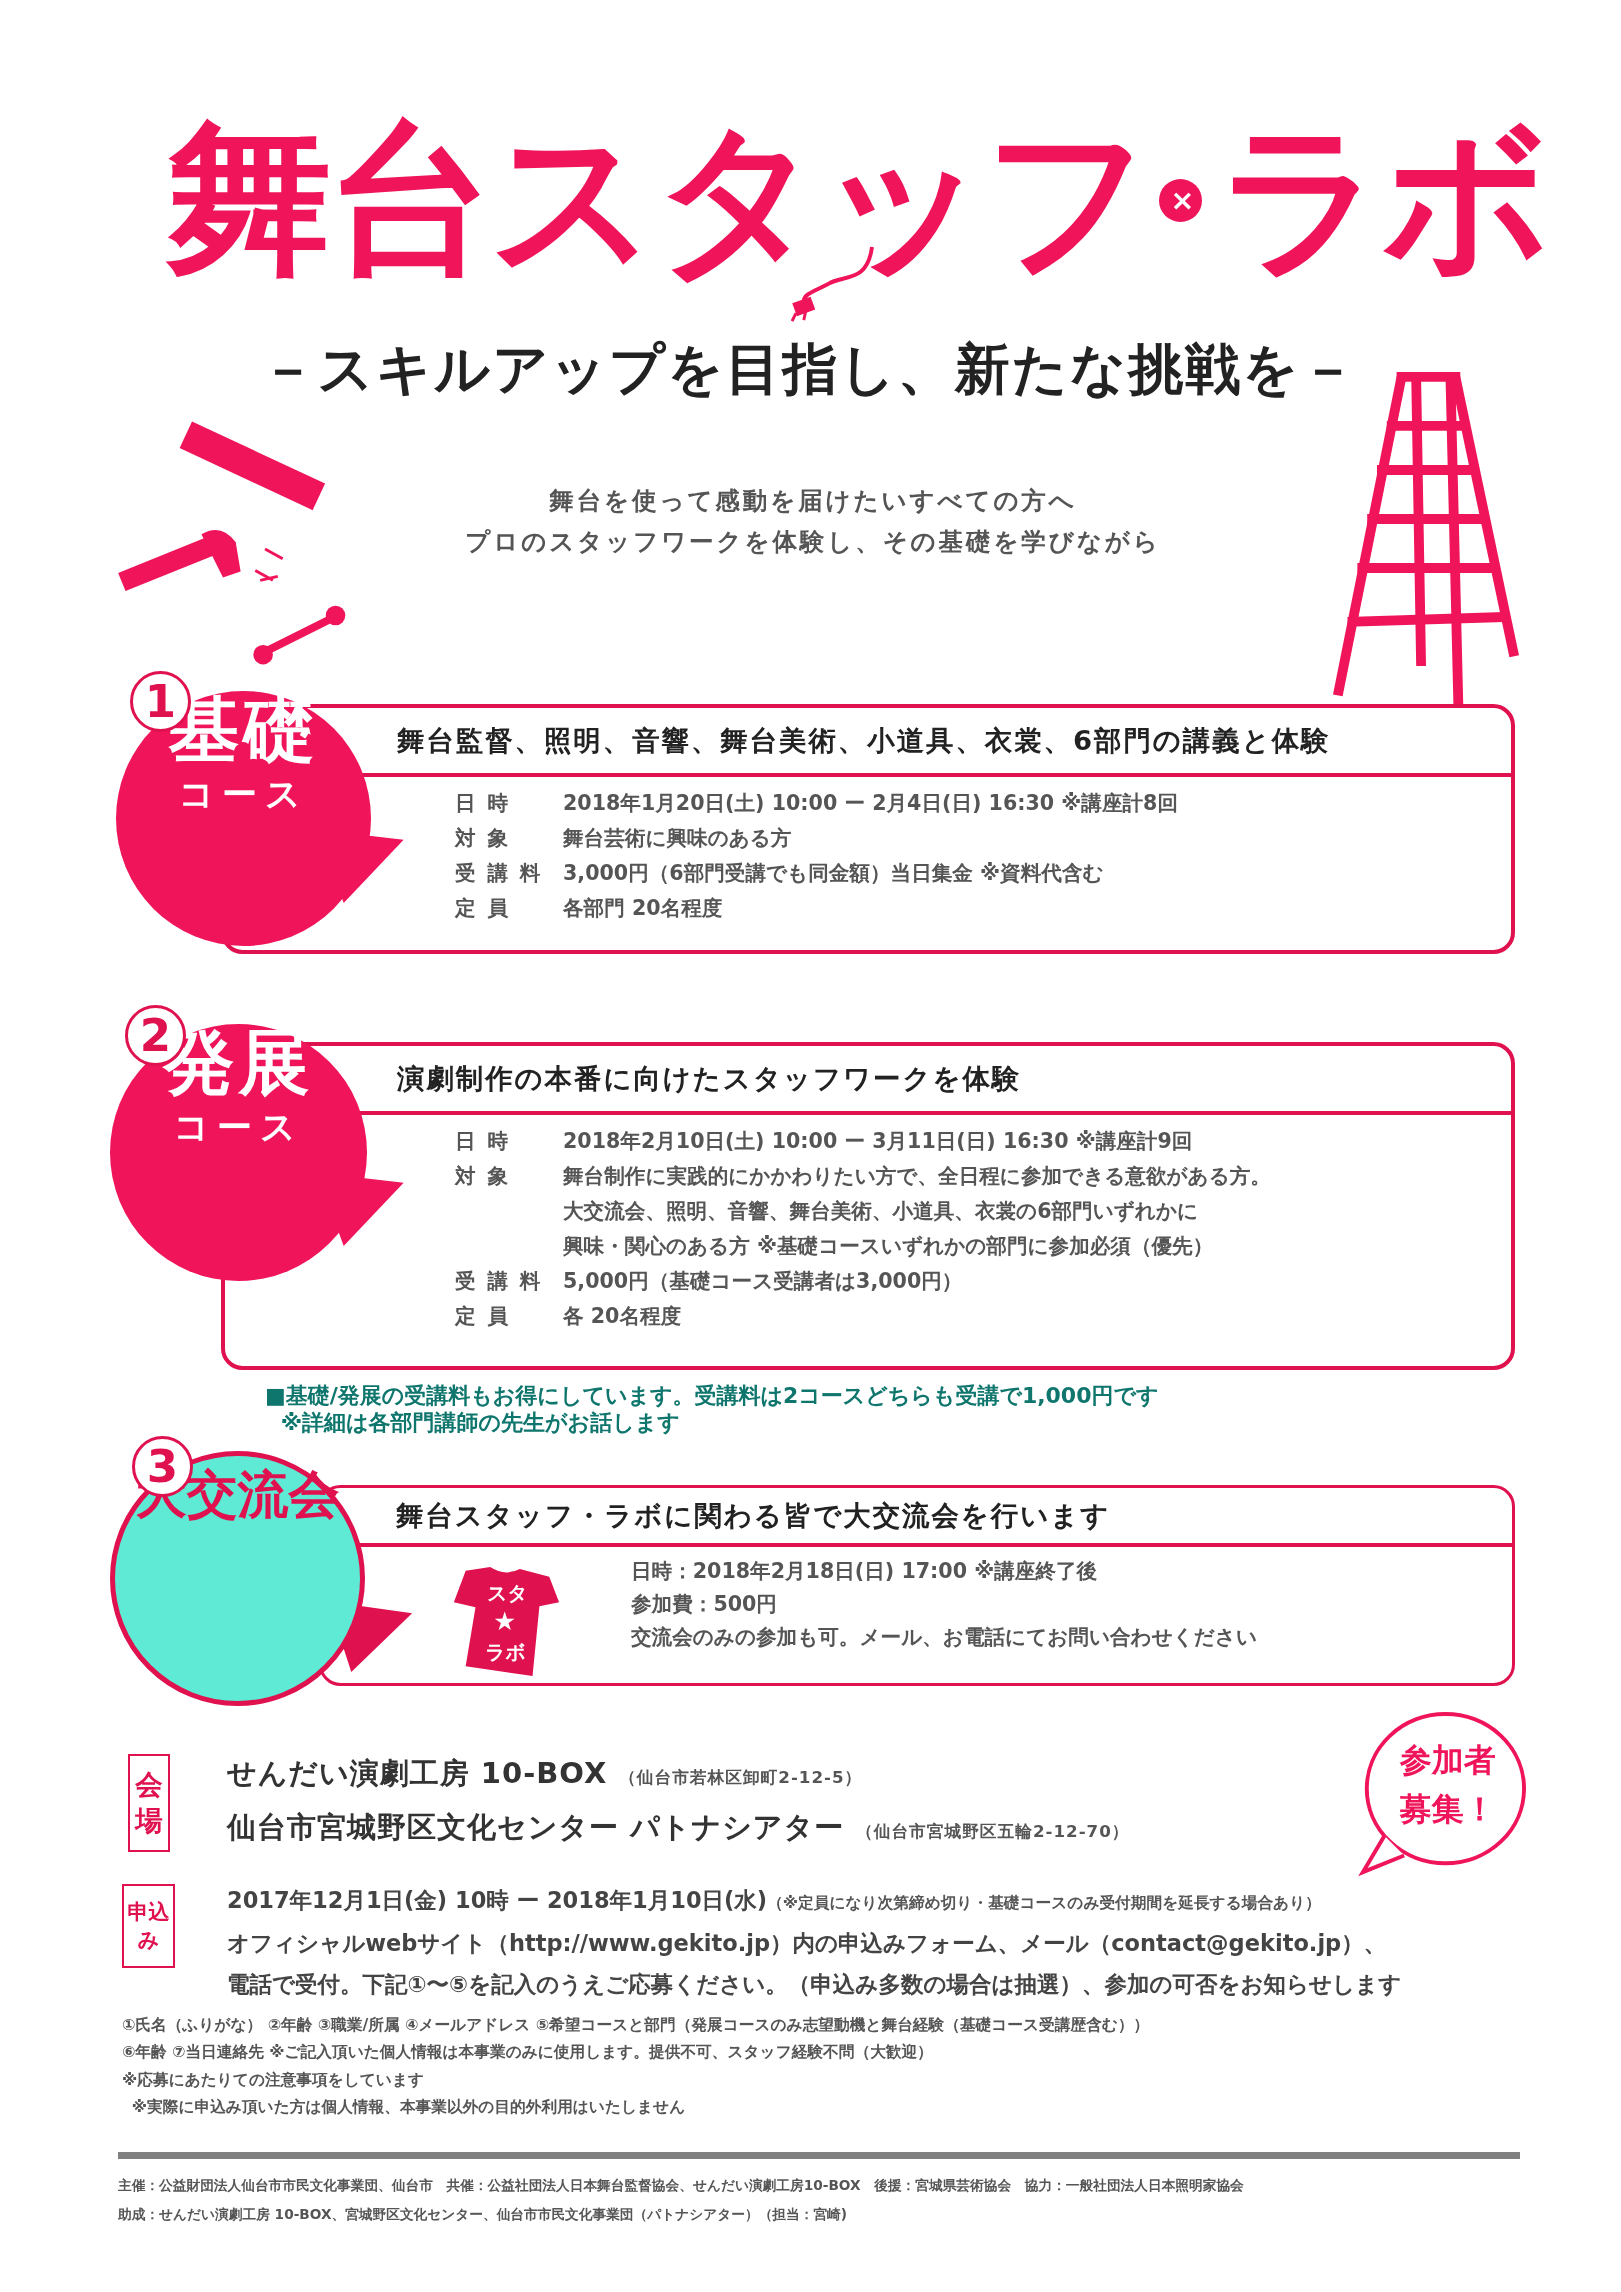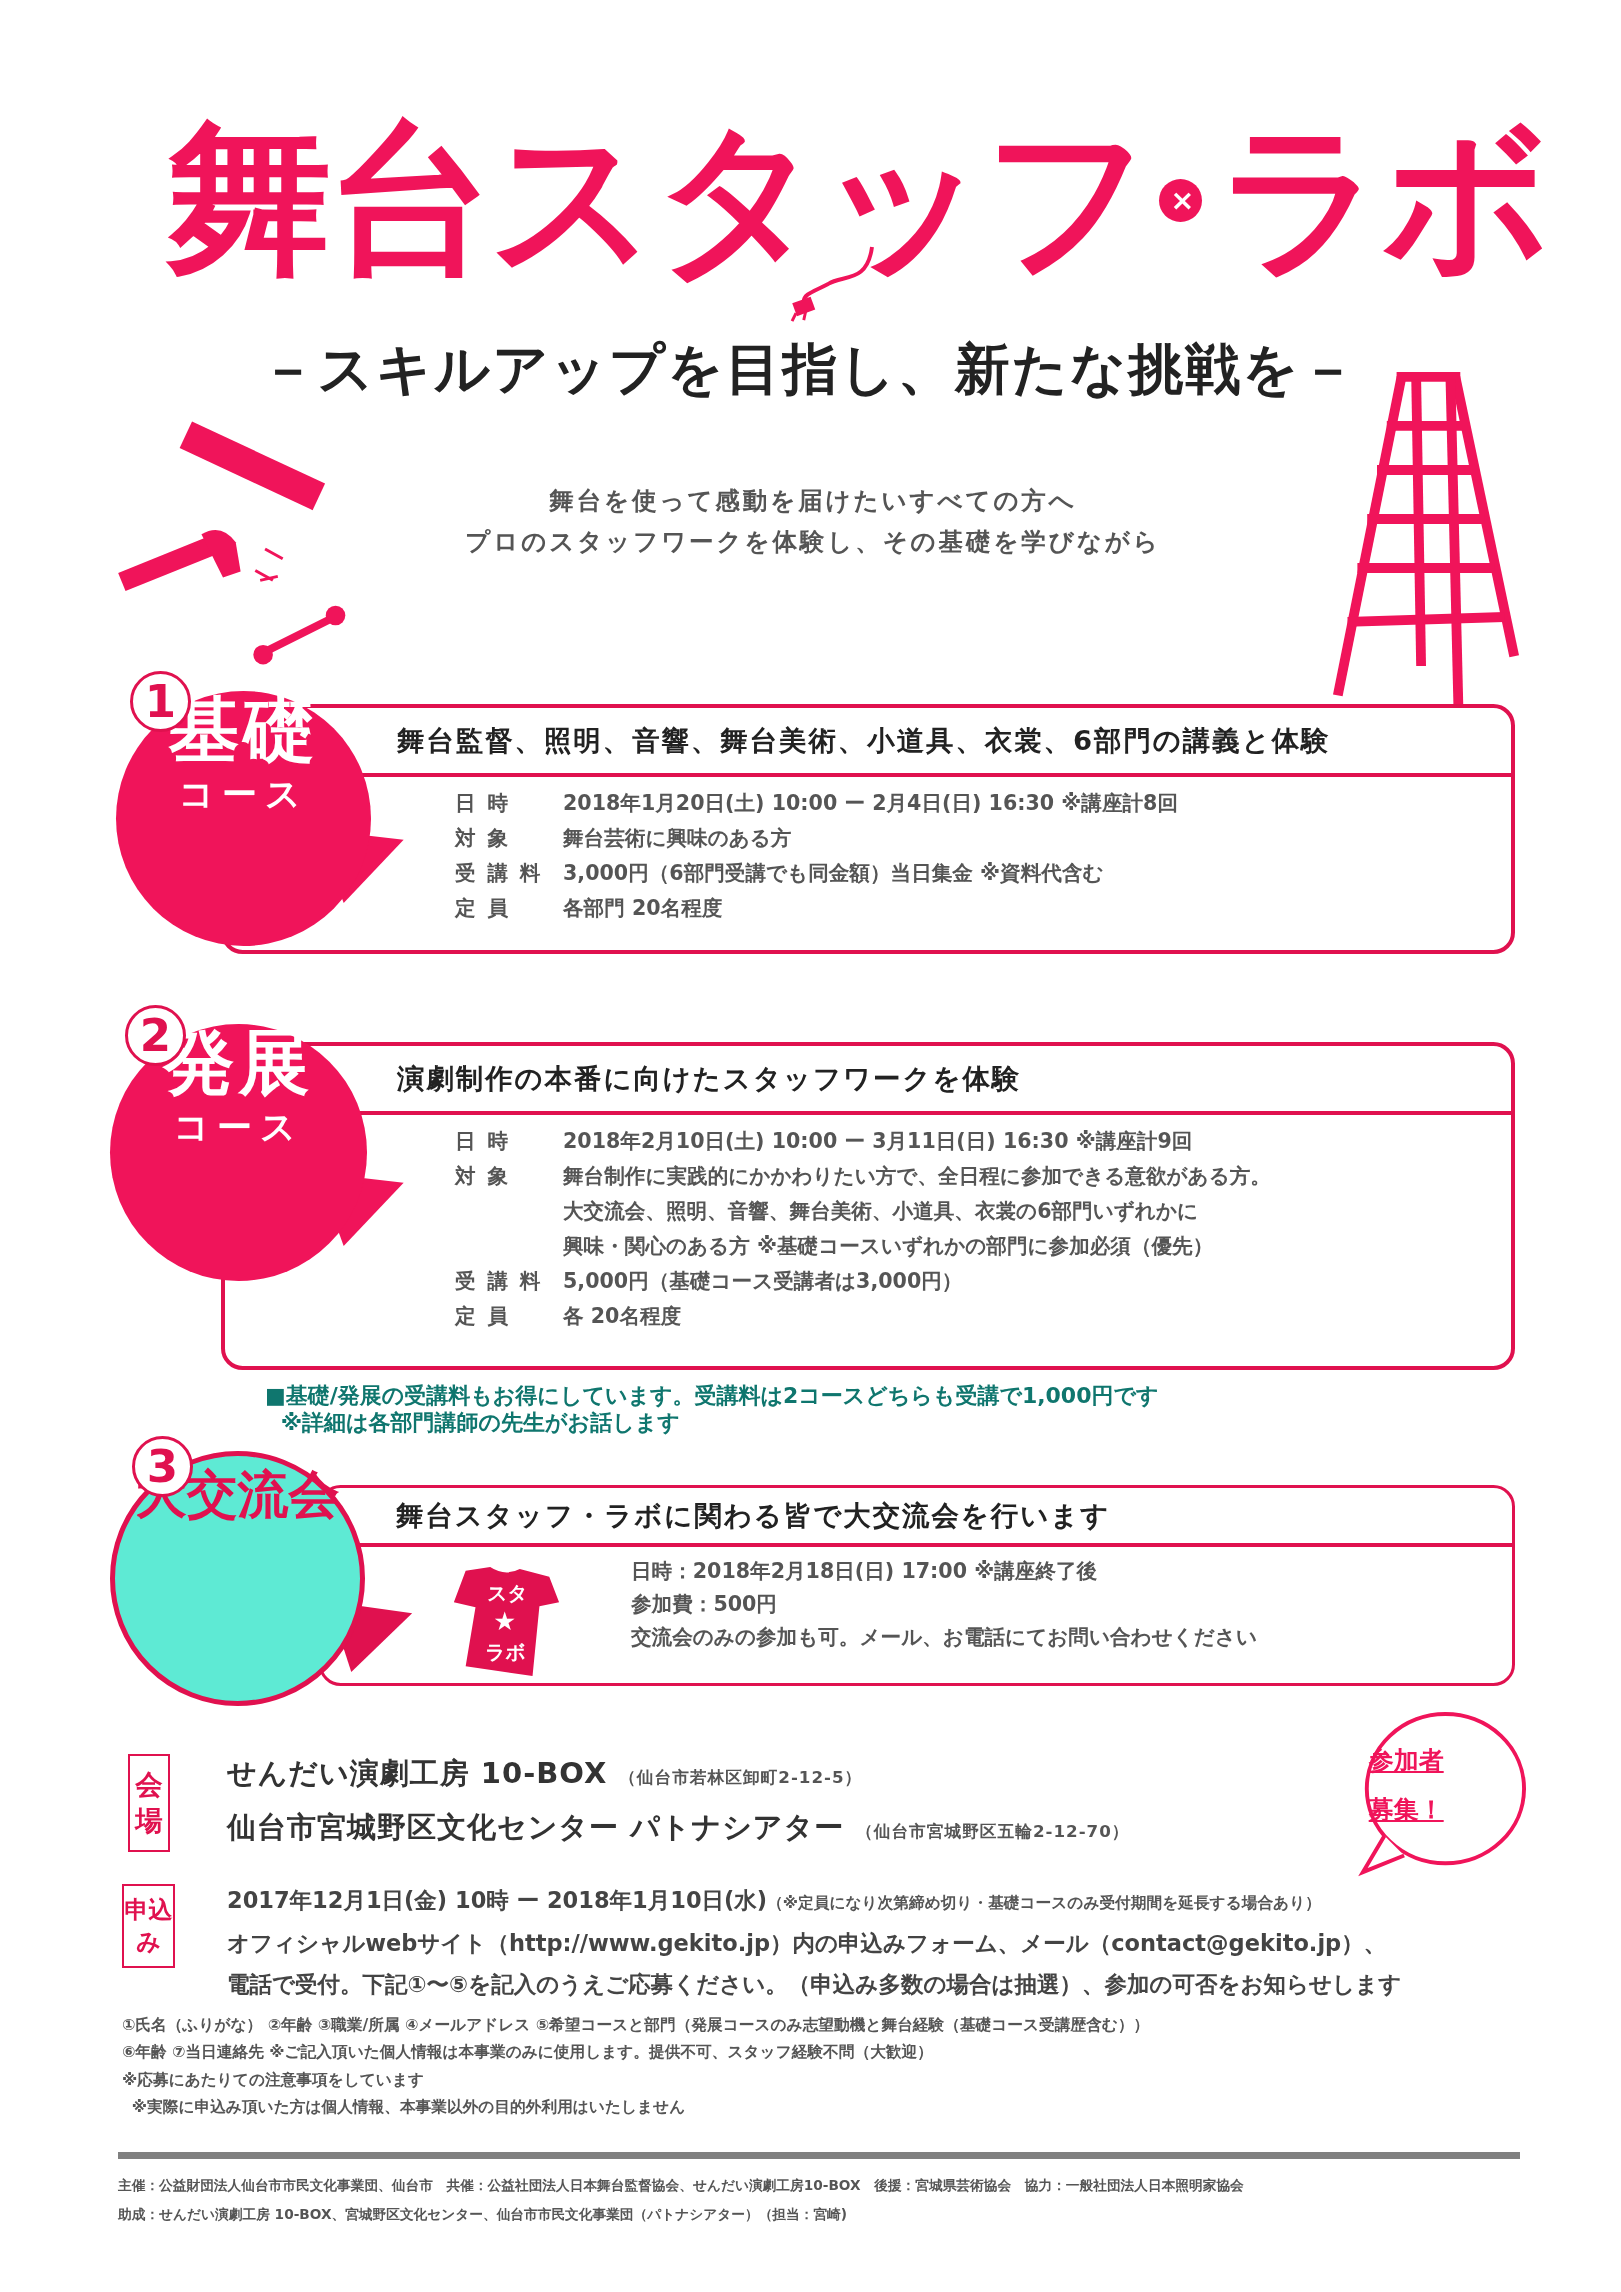--- a/index.html
+++ b/index.html
@@ -46,21 +46,21 @@
   .shirt{left:446px;top:1563px;width:118px;height:118px;}
 
   
   .tag{border:2.9px solid var(--pinkd);color:var(--pinkd);font-size:27.4px;font-weight:bold;display:flex;align-items:center;justify-content:center;writing-mode:horizontal-tb;text-align:center;background:#fff;}
   .venue-line{font-size:29px;font-weight:bold;color:#333;letter-spacing:1px;white-space:nowrap;}
   .venue-line small{font-size:16.7px;font-weight:bold;color:#555;margin-left:11.8px;}
   .apply-line{font-size:22.5px;font-weight:bold;color:#444;line-height:41px;white-space:nowrap;}
   .apply-line small{font-size:15.7px;color:#555;}
   .fine{font-size:15.7px;font-weight:bold;color:#555;line-height:27.4px;white-space:nowrap;}
   .recruit{left:1355px;top:1710px;width:172px;height:172px;}
-  .recruit-txt{position:absolute;left:0;right:0;top:25.5px;color:var(--pink);font-size:25px;line-height:49px;font-weight:bold;text-decoration:underline;}
+  .recruit-txt{position:absolute;left:0;right:0;top:25.5px;text-align:center;color:var(--pink);font-size:32px;line-height:49px;font-weight:bold;}
   .divider{left:118px;top:2152px;width:1402px;height:6.9px;background:#808080;}
   .footer{left:118px;top:2171px;width:1411px;font-size:13.7px;font-weight:bold;color:#555;line-height:29px;}
 </style>
 </head>
 <body>
 
 <div class="abs title">
   <span>舞台スタッフ</span><span class="dot"></span><span>ラボ</span>
 </div>
 <svg class="abs plug" viewBox="0 0 120 80">
@@ -210,21 +210,21 @@
   <ellipse cx="92" cy="80" rx="80" ry="76" fill="#fff" stroke="#f0145a" stroke-width="4"></ellipse>
   <path d="M30 128 L8 165 L50 148" fill="#fff" stroke="#f0145a" stroke-width="4"></path>
 </svg>
 <div class="abs recruit">
   <div class="recruit-txt" style="padding-left:13.7px;">
     <div>参加者</div>
     <div>募集！</div>
   </div>
 </div>
 
-<div class="abs tag" style="left:122px;top:1884px;width:53px;height:84px;font-size:24px;">申込み</div>
+<div class="abs tag" style="left:122px;top:1884px;width:53px;height:84px;font-size:21px;">申込み</div>
 <div class="abs" style="left:227px;top:1880px;">
   <div class="apply-line"><span>2017年12月1日(金) 10時 ー 2018年1月10日(水)</span><small>（※定員になり次第締め切り・基礎コースのみ受付期間を延長する場合あり）</small></div>
   <div class="apply-line">オフィシャルwebサイト（http://www.gekito.jp）内の申込みフォーム、メール（contact@gekito.jp）、</div>
   <div class="apply-line">電話で受付。下記①〜⑤を記入のうえご応募ください。（申込み多数の場合は抽選）、参加の可否をお知らせします</div>
 </div>
 <div class="abs" style="left:122px;top:2011px;">
   <div class="fine">①氏名（ふりがな） ②年齢 ③職業/所属 ④メールアドレス ⑤希望コースと部門（発展コースのみ志望動機と舞台経験（基礎コース受講歴含む））</div>
   <div class="fine">⑥年齢 ⑦当日連絡先 ※ご記入頂いた個人情報は本事業のみに使用します。提供不可、スタッフ経験不問（大歓迎）</div>
   <div class="fine">※応募にあたりての注意事項をしています</div>
   <div class="fine" style="padding-left:9.8px;">※実際に申込み頂いた方は個人情報、本事業以外の目的外利用はいたしません</div>

